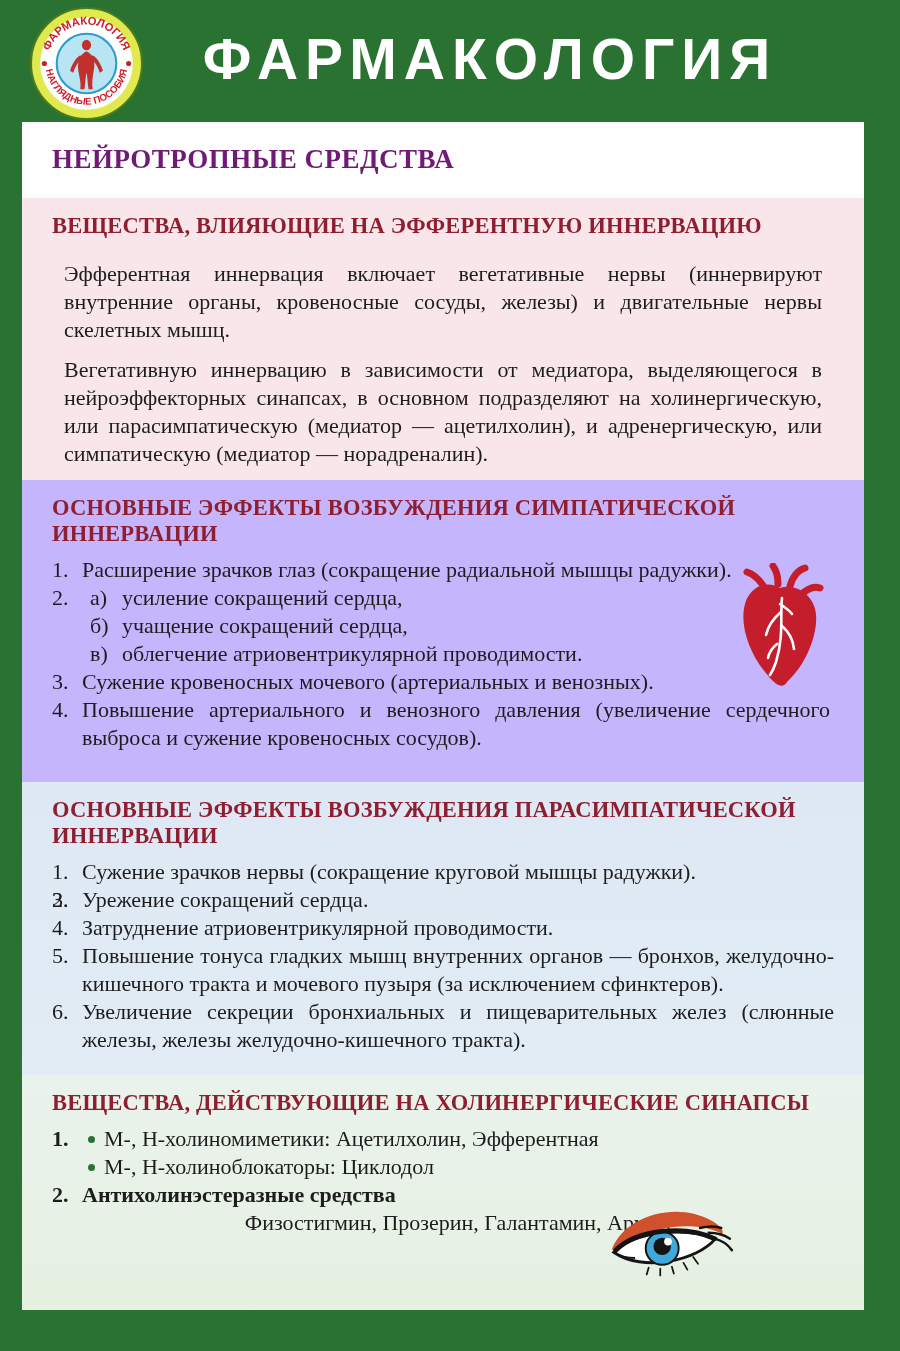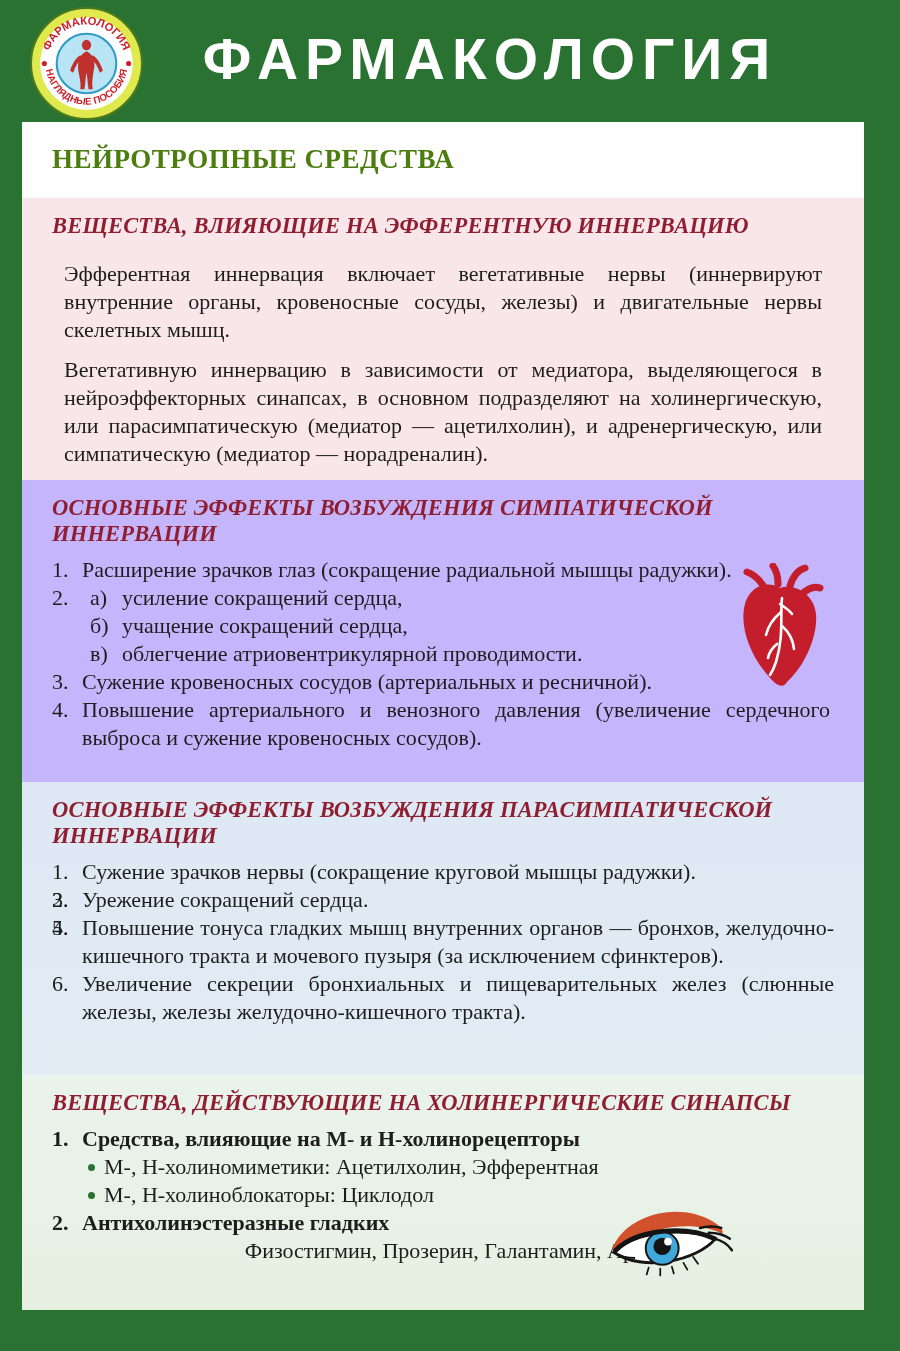--- a/index.html
+++ b/index.html
@@ -30,26 +30,26 @@
   }
   .band { box-sizing:border-box; padding:0 30px; position:relative; overflow:hidden; }
   .band-white  { height:76px;  background:#fdfefd; }
   .band-pink   { height:282px; background:#f8e6ea; }
   .band-yellow { height:302px; background:#c4b5fd; }
   .band-blue   { height:293px; background:linear-gradient(#dde8f4, #e2ecf5); }
   .band-mint   { height:235px; background:linear-gradient(#e9f3ec, #e6f0e1); }
   .main-heading {
     margin:0; padding-top:22px;
     font-size:27px; font-weight:bold;
-    color:#4d7c0f; letter-spacing:0.5px;
+    color:#701a75; letter-spacing:0.5px;
   }
   .sec-heading {
     margin:0; padding-top:15px; padding-bottom:9px;
     font-size:22.5px; font-weight:bold;
-    color:#8f1f30; letter-spacing:0.2px;font-style:italic;
+    color:#8f1f30; letter-spacing:0.2px;
   }
   .para {
     margin:12px; font-size:22px; line-height:28px;
     text-align:justify; color:#1d1d1d;
   }
   .li {
     position:relative; padding-left:30px;
     font-size:22px; line-height:28px;
     text-align:justify; color:#1d1d1d;
   }
@@ -131,21 +131,21 @@
     <div class="li sub">
       <span class="num">б)</span>
       <span>учащение сокращений сердца,</span>
     </div>
     <div class="li sub">
       <span class="num">в)</span>
       <span>облегчение атриовентрикулярной проводимости.</span>
     </div>
     <div class="li">
       <span class="num">3.</span>
-      <span>Сужение кровеносных сосудов (артериальных и ресничной).</span>
+      <span>Сужение кровеносных мочевого (артериальных и венозных).</span>
     </div>
     <div class="li" style="padding-right:4px;">
       <span class="num">4.</span>
       <span>Повышение артериального и венозного давления (увеличение сердечного выброса и сужение кровеносных сосудов).</span>
     </div>
     <span class="heart-illustration">
       <svg viewBox="0 0 100 130" width="100" height="132">
         <g stroke="#c41e2c" stroke-width="7" stroke-linecap="round">
           <path d="M36,26 C30,16 24,10 17,8" fill="none"></path>
           <path d="M48,20 C48,12 46,6 43,2" fill="none"></path>
@@ -172,48 +172,48 @@
     </div>
     <div class="li">
       <span class="num">2.</span>
     </div>
     <div class="li">
       <span class="num">3.</span>
       <span>Урежение сокращений сердца.</span>
     </div>
     <div class="li">
       <span class="num">4.</span>
+      <span>Затруднение атриовентрикулярной проводимости.</span>
     </div>
     <div class="li">
       <span class="num">5.</span>
       <span>Повышение тонуса гладких мышц внутренних органов — бронхов, желудочно-кишечного тракта и мочевого пузыря (за исключением сфинктеров).</span>
     </div>
     <div class="li">
       <span class="num">6.</span>
       <span>Увеличение секреции бронхиальных и пищеварительных желез (слюнные железы, железы желудочно-кишечного тракта).</span>
     </div>
   </section>
 
   <section class="band band-mint">
     <h3 class="sec-heading">ВЕЩЕСТВА, ДЕЙСТВУЮЩИЕ НА ХОЛИНЕРГИЧЕСКИЕ СИНАПСЫ</h3>
     <div class="li bold-line">
       <span class="num">1.</span>
-      <span>Средства, влияющие на М- и Н-холинорецепторы</span>
     </div>
     <div class="bullet-li">
       <span class="bullet-dot"></span>
       <span>М-, Н-холиномиметики: Ацетилхолин, Эфферентная</span>
     </div>
     <div class="bullet-li">
       <span class="bullet-dot"></span>
       <span>М-, Н-холиноблокаторы: Циклодол</span>
     </div>
     <div class="li bold-line">
       <span class="num">2.</span>
-      <span>Антихолинэстеразные гладких</span>
+      <span>Антихолинэстеразные средства</span>
     </div>
     <div class="plain-indent">Физостигмин, Прозерин, Галантамин, Армин</div>
     <span class="eye-illustration">
       <svg viewBox="0 0 140 95" width="136" height="92">
         <path fill="#d0512c" d="M12,54 C26,18 80,4 116,25 C124,30 128,35 126,38 C103,26 61,28 40,44 C28,53 17,58 12,54 Z"></path>
         <path fill="#ffffff" stroke="#141414" stroke-width="3" d="M14,57 C36,35 88,31 119,43 C100,66 44,78 14,57 Z"></path>
         <circle cx="64" cy="53" r="17" fill="#3fa9dc" stroke="#141414" stroke-width="2"></circle>
         <circle cx="64" cy="51" r="9" fill="#141414"></circle>
         <circle cx="70" cy="46" r="4" fill="#ffffff"></circle>
         <path fill="none" stroke="#141414" stroke-width="5" stroke-linecap="round" d="M16,55 C38,33 88,29 118,43"></path>

